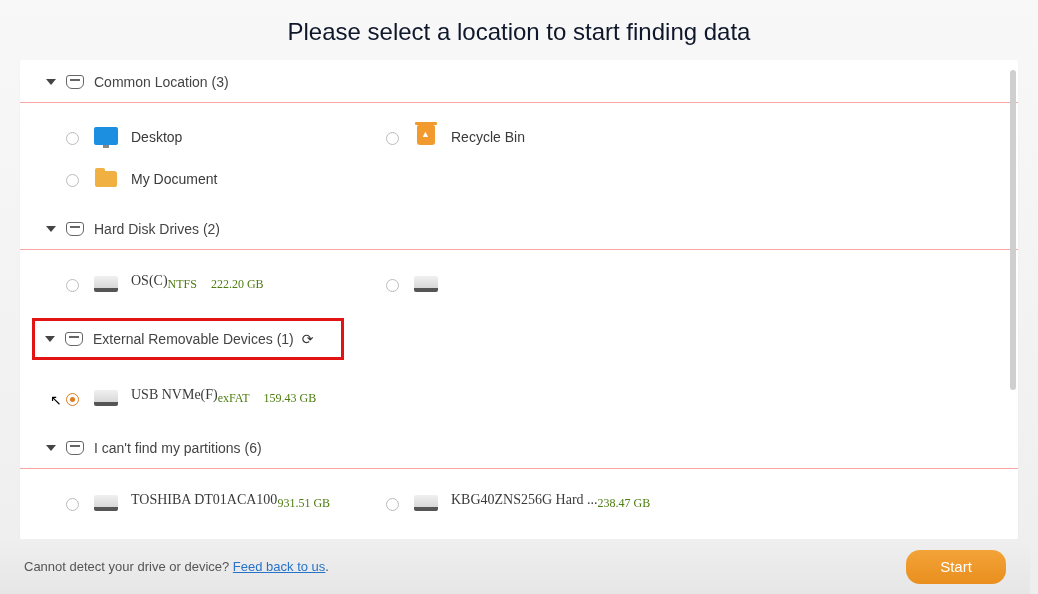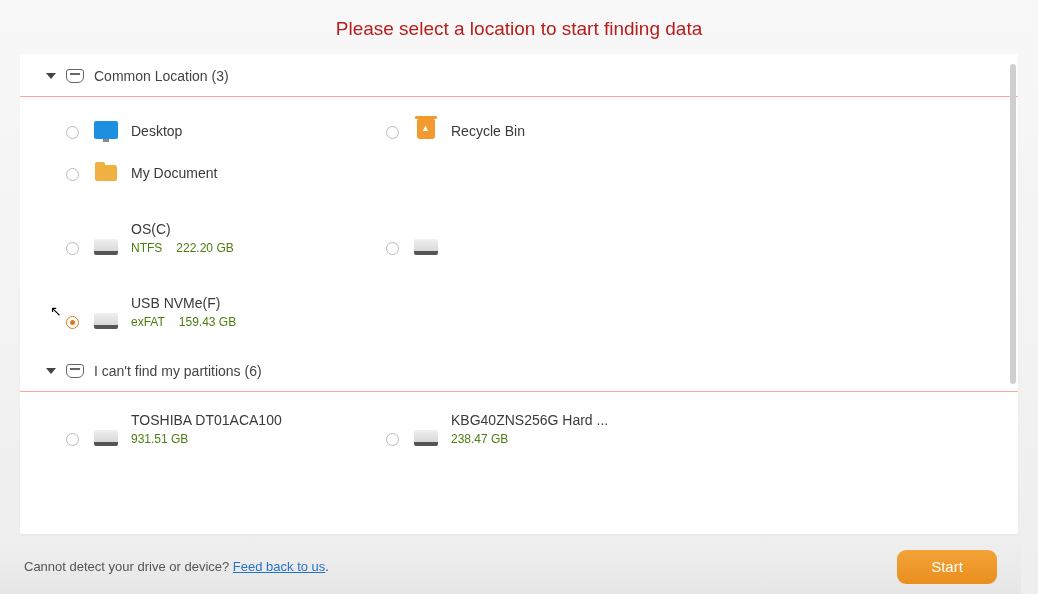--- a/index.html
+++ b/index.html
@@ -9,22 +9,22 @@
     width: 1038px;
     height: 594px;
     overflow: hidden;
     position: relative;
   }
   .header {
     text-align: center;
     padding: 18px 0 14px 0;
   }
   .header-title {
-    color: #b91c1c;
-    font-size: 19px;
+    color: #0f172a;
+    font-size: 24px;
     font-weight: 500;
   }
   .content {
     background: #ffffff;
     margin: 0 20px;
     height: 480px;
     overflow-y: auto;
     border-radius: 2px;
     box-shadow: 0 1px 2px rgba(0,0,0,0.05);
     position: relative;
@@ -151,49 +151,49 @@
     content:""; position:absolute; top:-3px; left:0;
     width:10px; height:4px; background:#f0b042; border-radius:2px 2px 0 0;
   }
   .icon-hdd {
     width:24px; height:16px;
     background:linear-gradient(#f0f0f0,#d8d8d8);
     border-radius:2px;
     position:relative;
     border-bottom:4px solid #555;
   }
-  .item-text { display:flex; flex-direction:column; }
+  .item-text { display:flex; flex-direction:row;font-family:Liberation Serif, serif; }
   .item-label { color:#3a3a3a; font-size:14px; }
   .item-sub { color:#4d7c0f; font-size:12px; margin-top:4px; }
   .item-sub .fs { margin-right: 14px; }
   .cursor-pointer-overlay{
     position:absolute;
     font-size:14px;
     color:#000;
     pointer-events:none;
   }
   .footer {
     position: absolute;
-    bottom: 0; left:0; right:17px;
+    bottom: 0; left:0; right:8px;
     height: 55px;
     display:flex;
     align-items:center;
     justify-content:space-between;
     padding: 0 24px;
     background: linear-gradient(#efefef,#e6e6e6);
   }
   .footer-text { color:#555; font-size:13px; }
   .footer-text a { color:#2673c9; text-decoration: underline; }
   .start-btn {
     background: linear-gradient(#f3a338,#e98f1e);
     color:#fff;
     border:none;
     width:100px; height:34px;
     font-size:15px;
-    border-radius:9px;
+    border-radius:14px;
     cursor:pointer;
   }
 </style>
 </head>
 <body>
 
 <div class="header">
   <div class="header-title">Please select a location to start finding data</div>
 </div>
 
@@ -222,20 +222,25 @@
     </div>
     <div class="item">
       <span class="radio"></span>
       <span class="item-icon">
           <span class="icon-folder"></span>
         </span>
       <span class="item-label">My Document</span>
     </div>
   </div>
 
+  <div class="section-header">
+    <span class="chevron"></span>
+    <span class="drive-glyph"></span>
+    <span class="section-title">Hard Disk Drives (2)</span>
+  </div>
   <div class="items-row">
     <div class="item">
       <span class="radio"></span>
       <span class="item-icon">
           <span class="icon-hdd"></span>
         </span>
       <span class="item-text">
         <span class="item-label">OS(C)</span>
         <span class="item-sub">
           <span class="fs">NTFS</span><span>222.20 GB</span>
@@ -243,20 +248,26 @@
       </span>
     </div>
     <div class="item">
       <span class="radio"></span>
       <span class="item-icon">
           <span class="icon-hdd"></span>
         </span>
     </div>
   </div>
 
+  <div class="section-header highlighted">
+    <span class="chevron"></span>
+    <span class="drive-glyph"></span>
+    <span class="section-title">External Removable Devices (1)</span>
+    <span class="refresh-icon">⟳</span>
+  </div>
   <div class="items-row" style="position:relative;">
     <div class="item">
       <span class="radio selected"></span>
       <span class="item-icon">
           <span class="icon-hdd"></span>
         </span>
       <span class="item-text">
         <span class="item-label">USB NVMe(F)</span>
         <span class="item-sub">
           <span class="fs">exFAT</span><span>159.43 GB</span>

